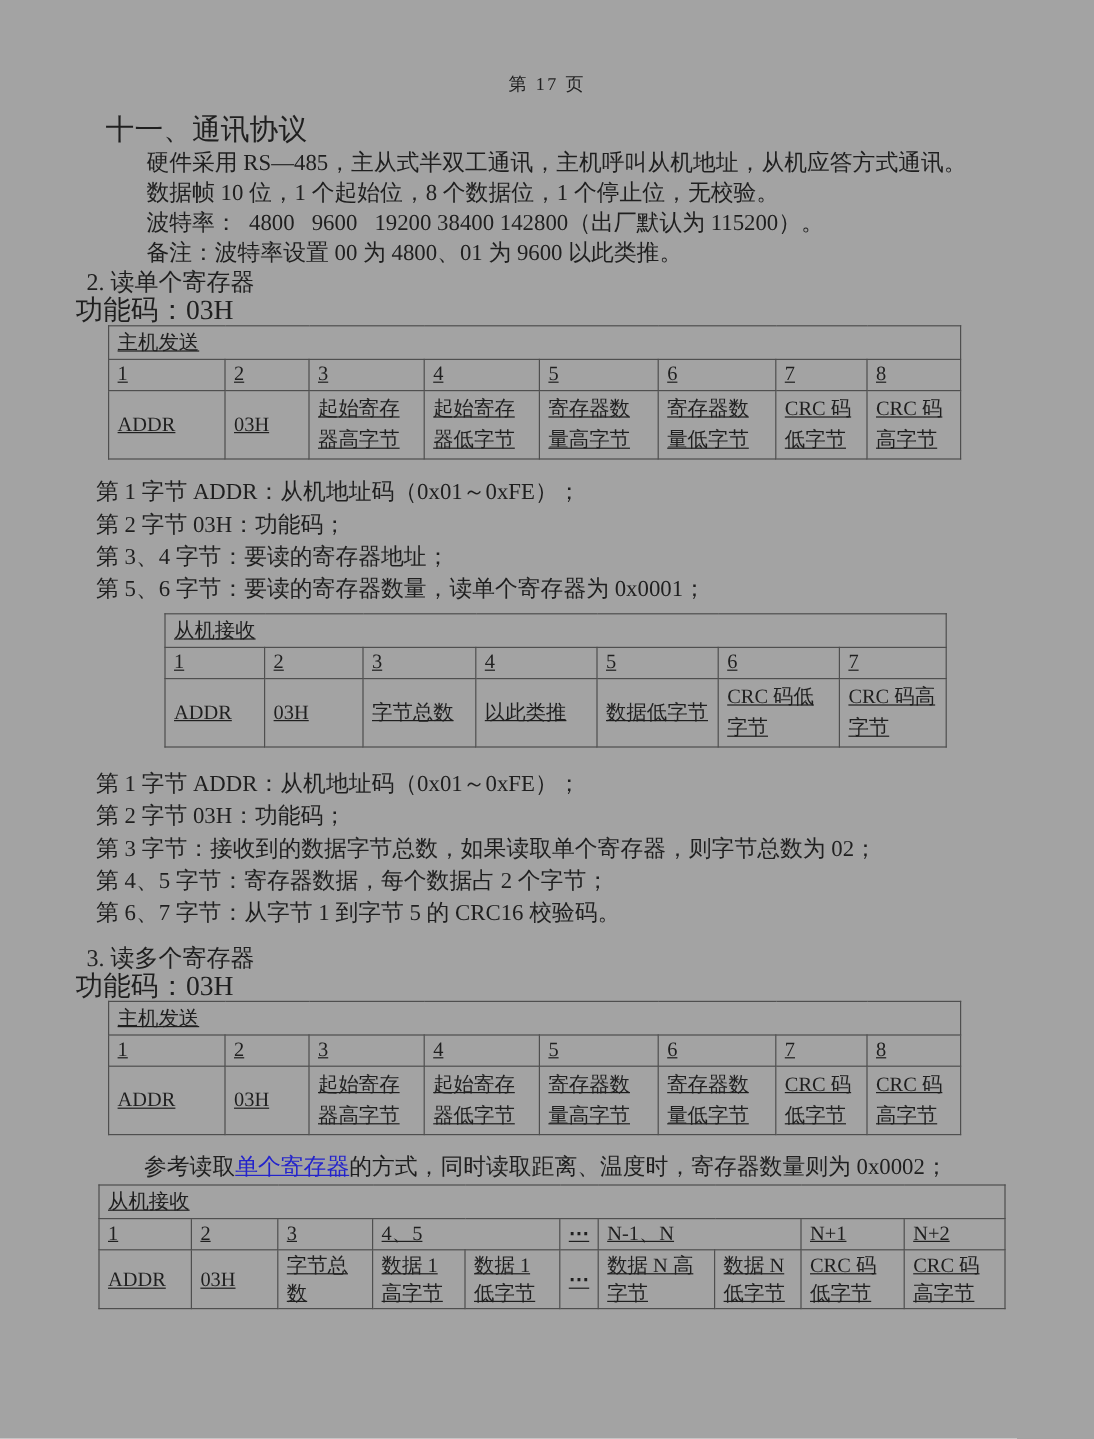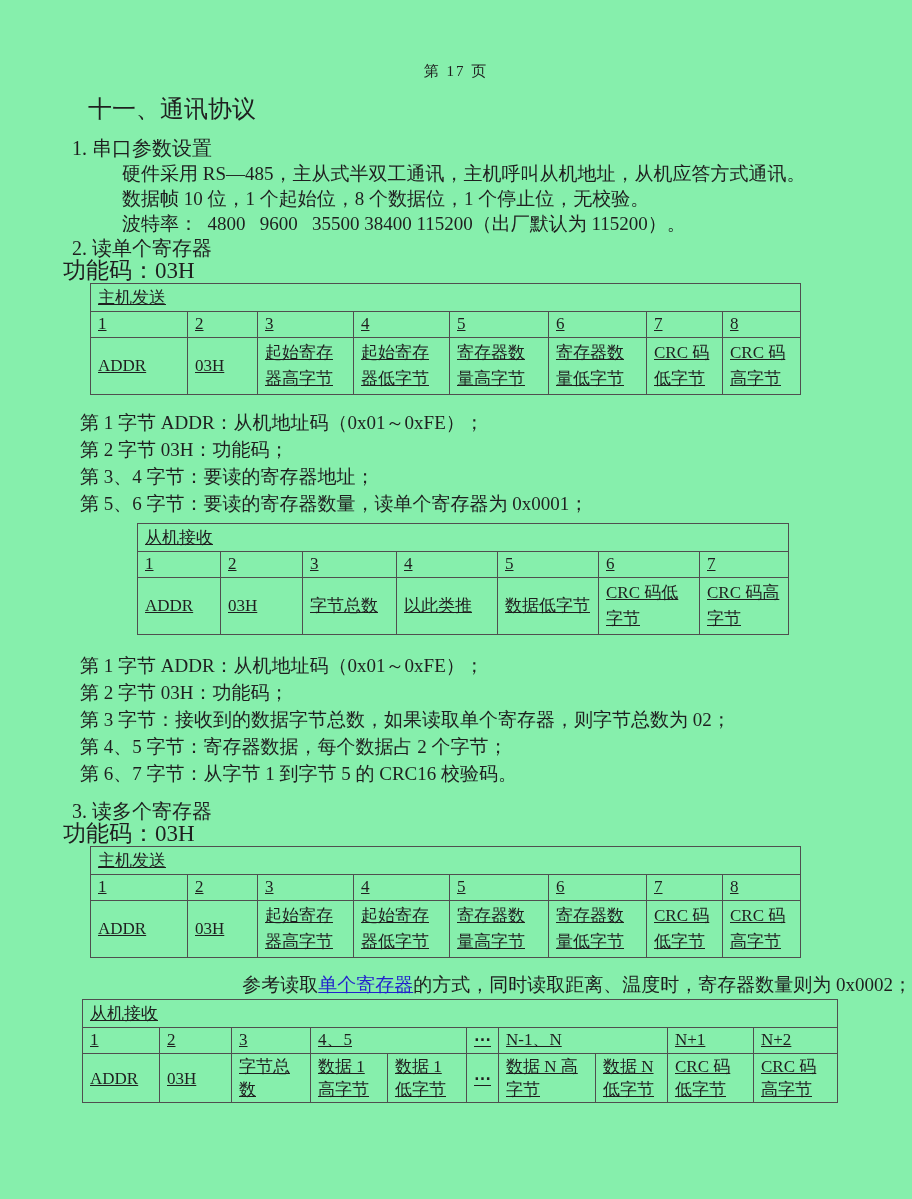--- a/index.html
+++ b/index.html
@@ -5,21 +5,21 @@
   html, body { margin: 0; padding: 0; background: #ffffff; }
   body {
     font-family: "Liberation Serif", "DejaVu Serif", serif;
     color: #1f1f1f;
     -webkit-font-smoothing: antialiased;
   }
   .page {
     position: relative;
     width: 912px;
     height: 1199px;
-    background: #86efac;
+    background: #a3a3a3;
     overflow: hidden;
   }
   .page-num {
     padding-top: 62px;
     text-align: center;
     font-size: 15px;
     line-height: 18px;
     letter-spacing: 2px;
   }
   .doc-title {
@@ -73,41 +73,40 @@
   #table-host-1 { margin: 0 0 0 90px; width: 710px; }
   #table-slave-1 { margin: 6px 0 0 137px; width: 651px; }
   #table-host-2 { margin: 0 0 0 90px; width: 710px; }
   #table-slave-2 { margin: 2px 0 0 82px; width: 755px; }
   #table-slave-2 tr.val td { line-height: 23px; height: 46px; }
   td.dots { text-align: center; padding: 1px 2px; font-weight: bold; }
   .link-para {
     margin: 14px 0 0 120px;
     font-size: 19px;
     line-height: 25px;
-    text-align: right;
   }
   a.doclink {
     color: #2323cc;
     text-decoration: underline;
     cursor: pointer;
   }
 </style>
 </head>
 <body>
 
 <div class="page">
 
   <div class="page-num">第 17 页</div>
 
   <div class="doc-title">十一、通讯协议</div>
 
-  <div class="sec-heading">1. 串口参数设置</div>
   <p class="para-line">硬件采用 RS—485，主从式半双工通讯，主机呼叫从机地址，从机应答方式通讯。</p>
   <p class="para-line">数据帧 10 位，1 个起始位，8 个数据位，1 个停止位，无校验。</p>
-  <p class="para-line">波特率：  4800   9600   35500 38400 115200（出厂默认为 115200）。</p>
+  <p class="para-line">波特率：  4800   9600   19200 38400 142800（出厂默认为 115200）。</p>
+  <p class="para-line">备注：波特率设置 00 为 4800、01 为 9600 以此类推。</p>
 
   <div class="sec-heading tight">2. 读单个寄存器</div>
   <div class="func-code">功能码：03H</div>
 
   <table class="tbl" id="table-host-1">
     <colgroup>
       <col style="width:97px">
         <col style="width:70px">
         <col style="width:96px">
         <col style="width:96px">

